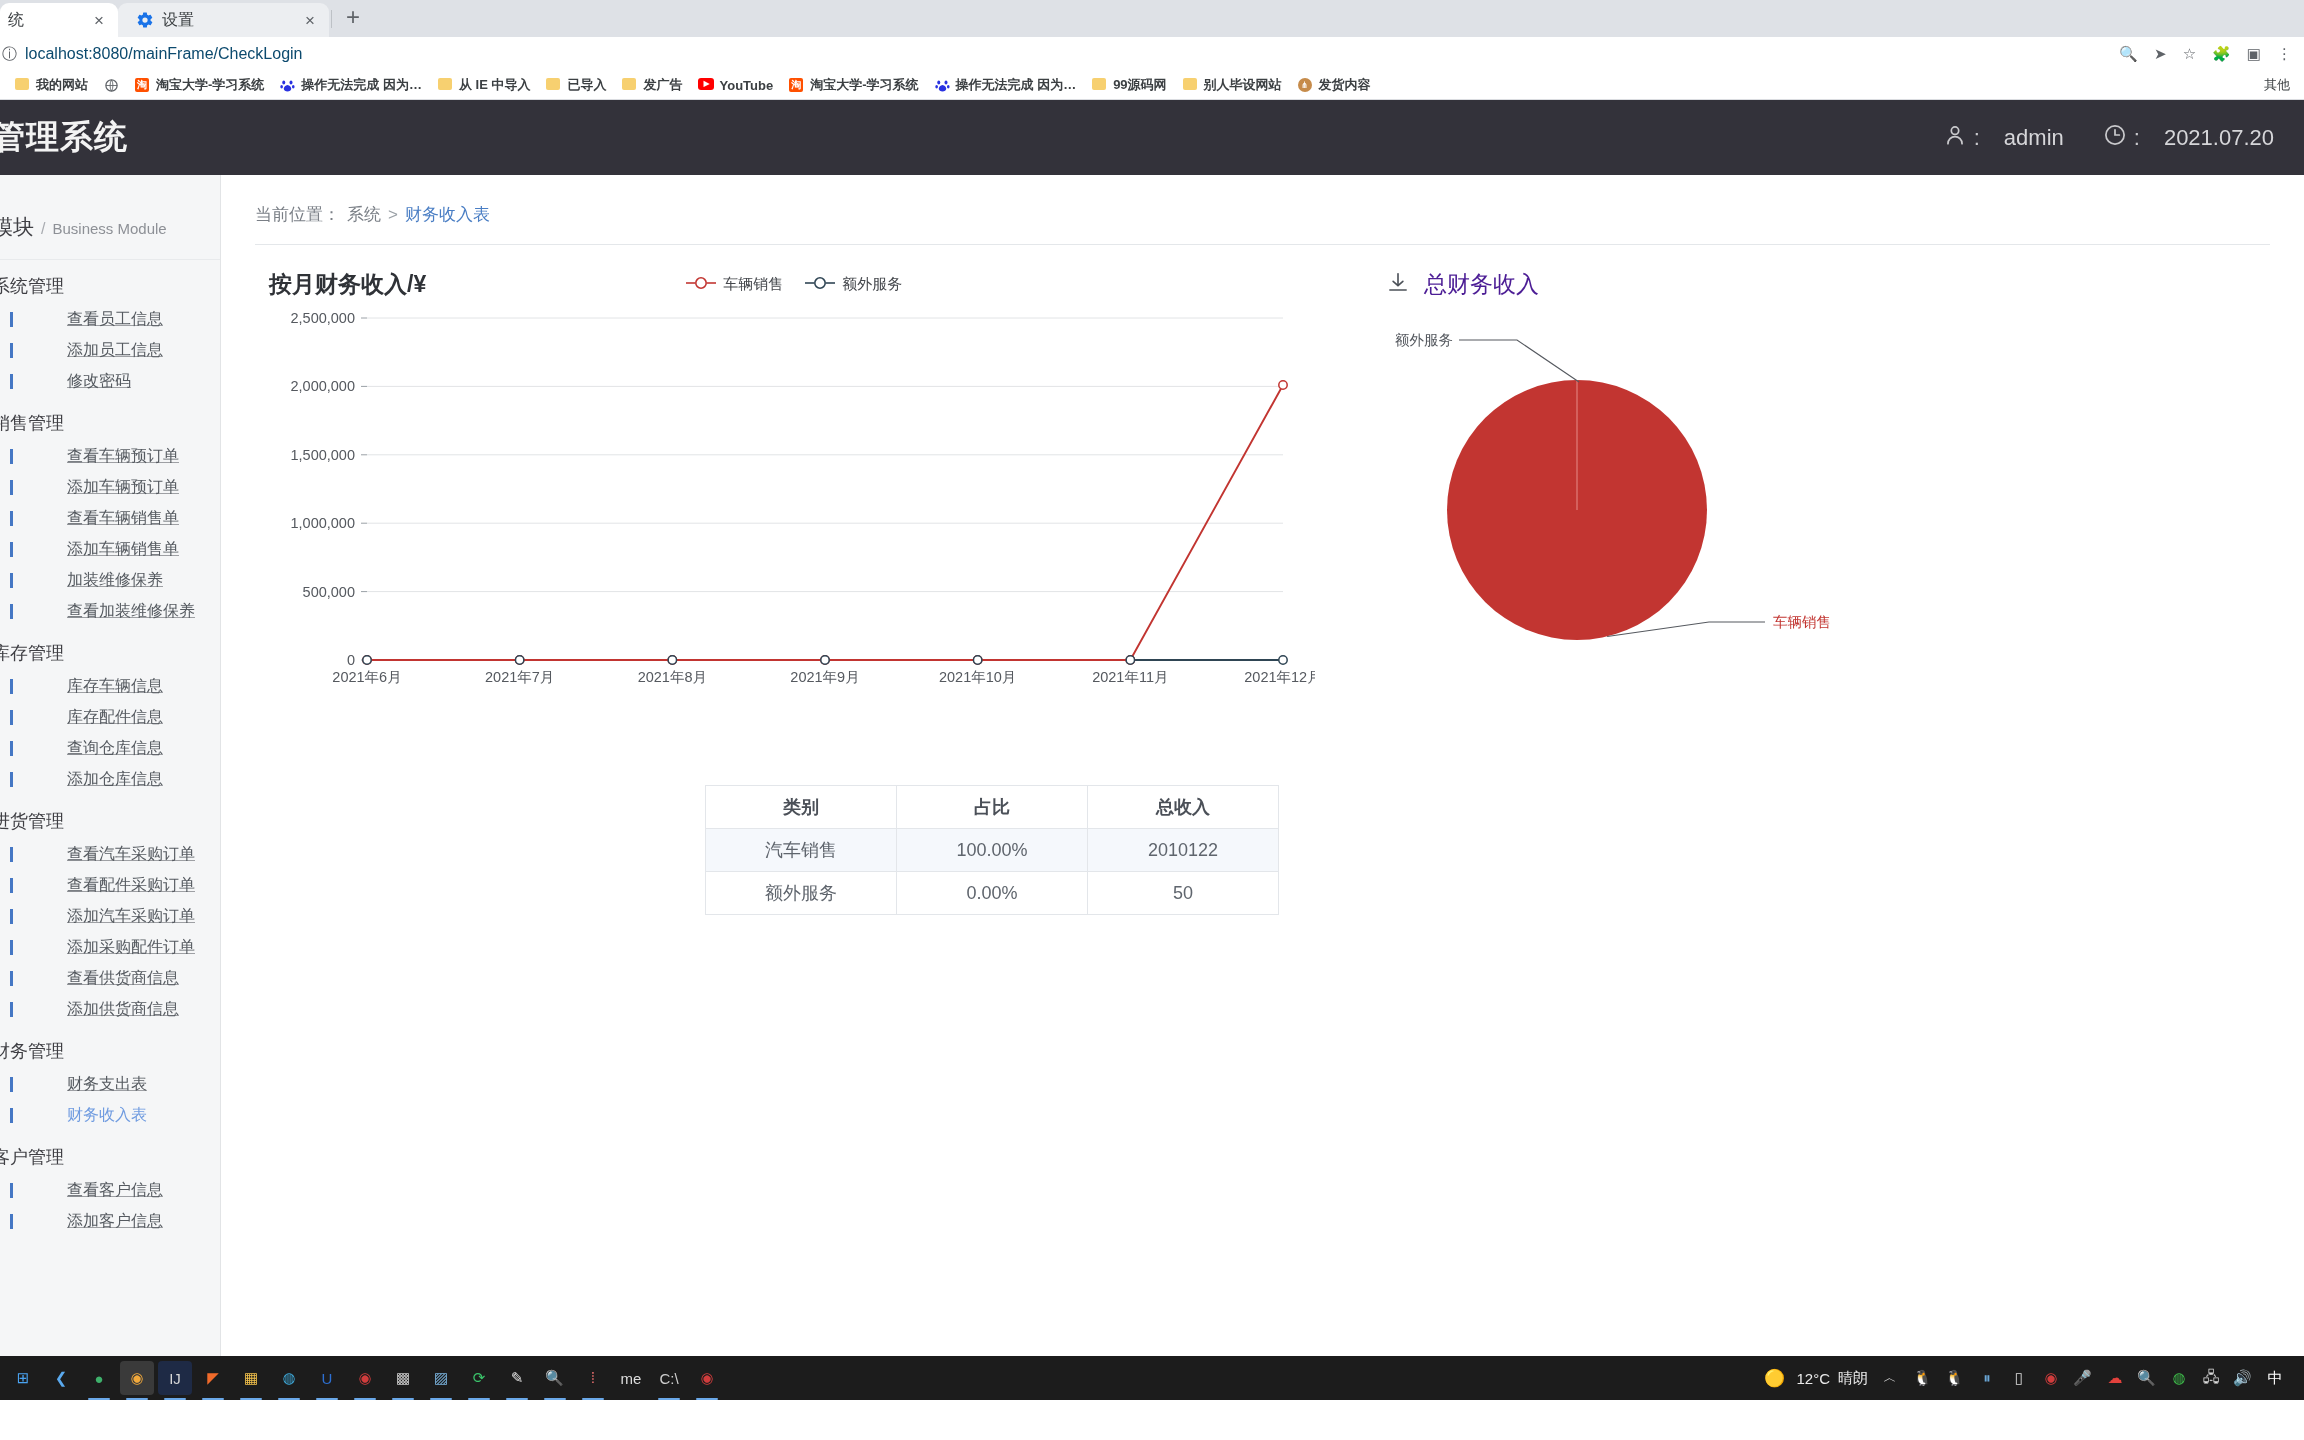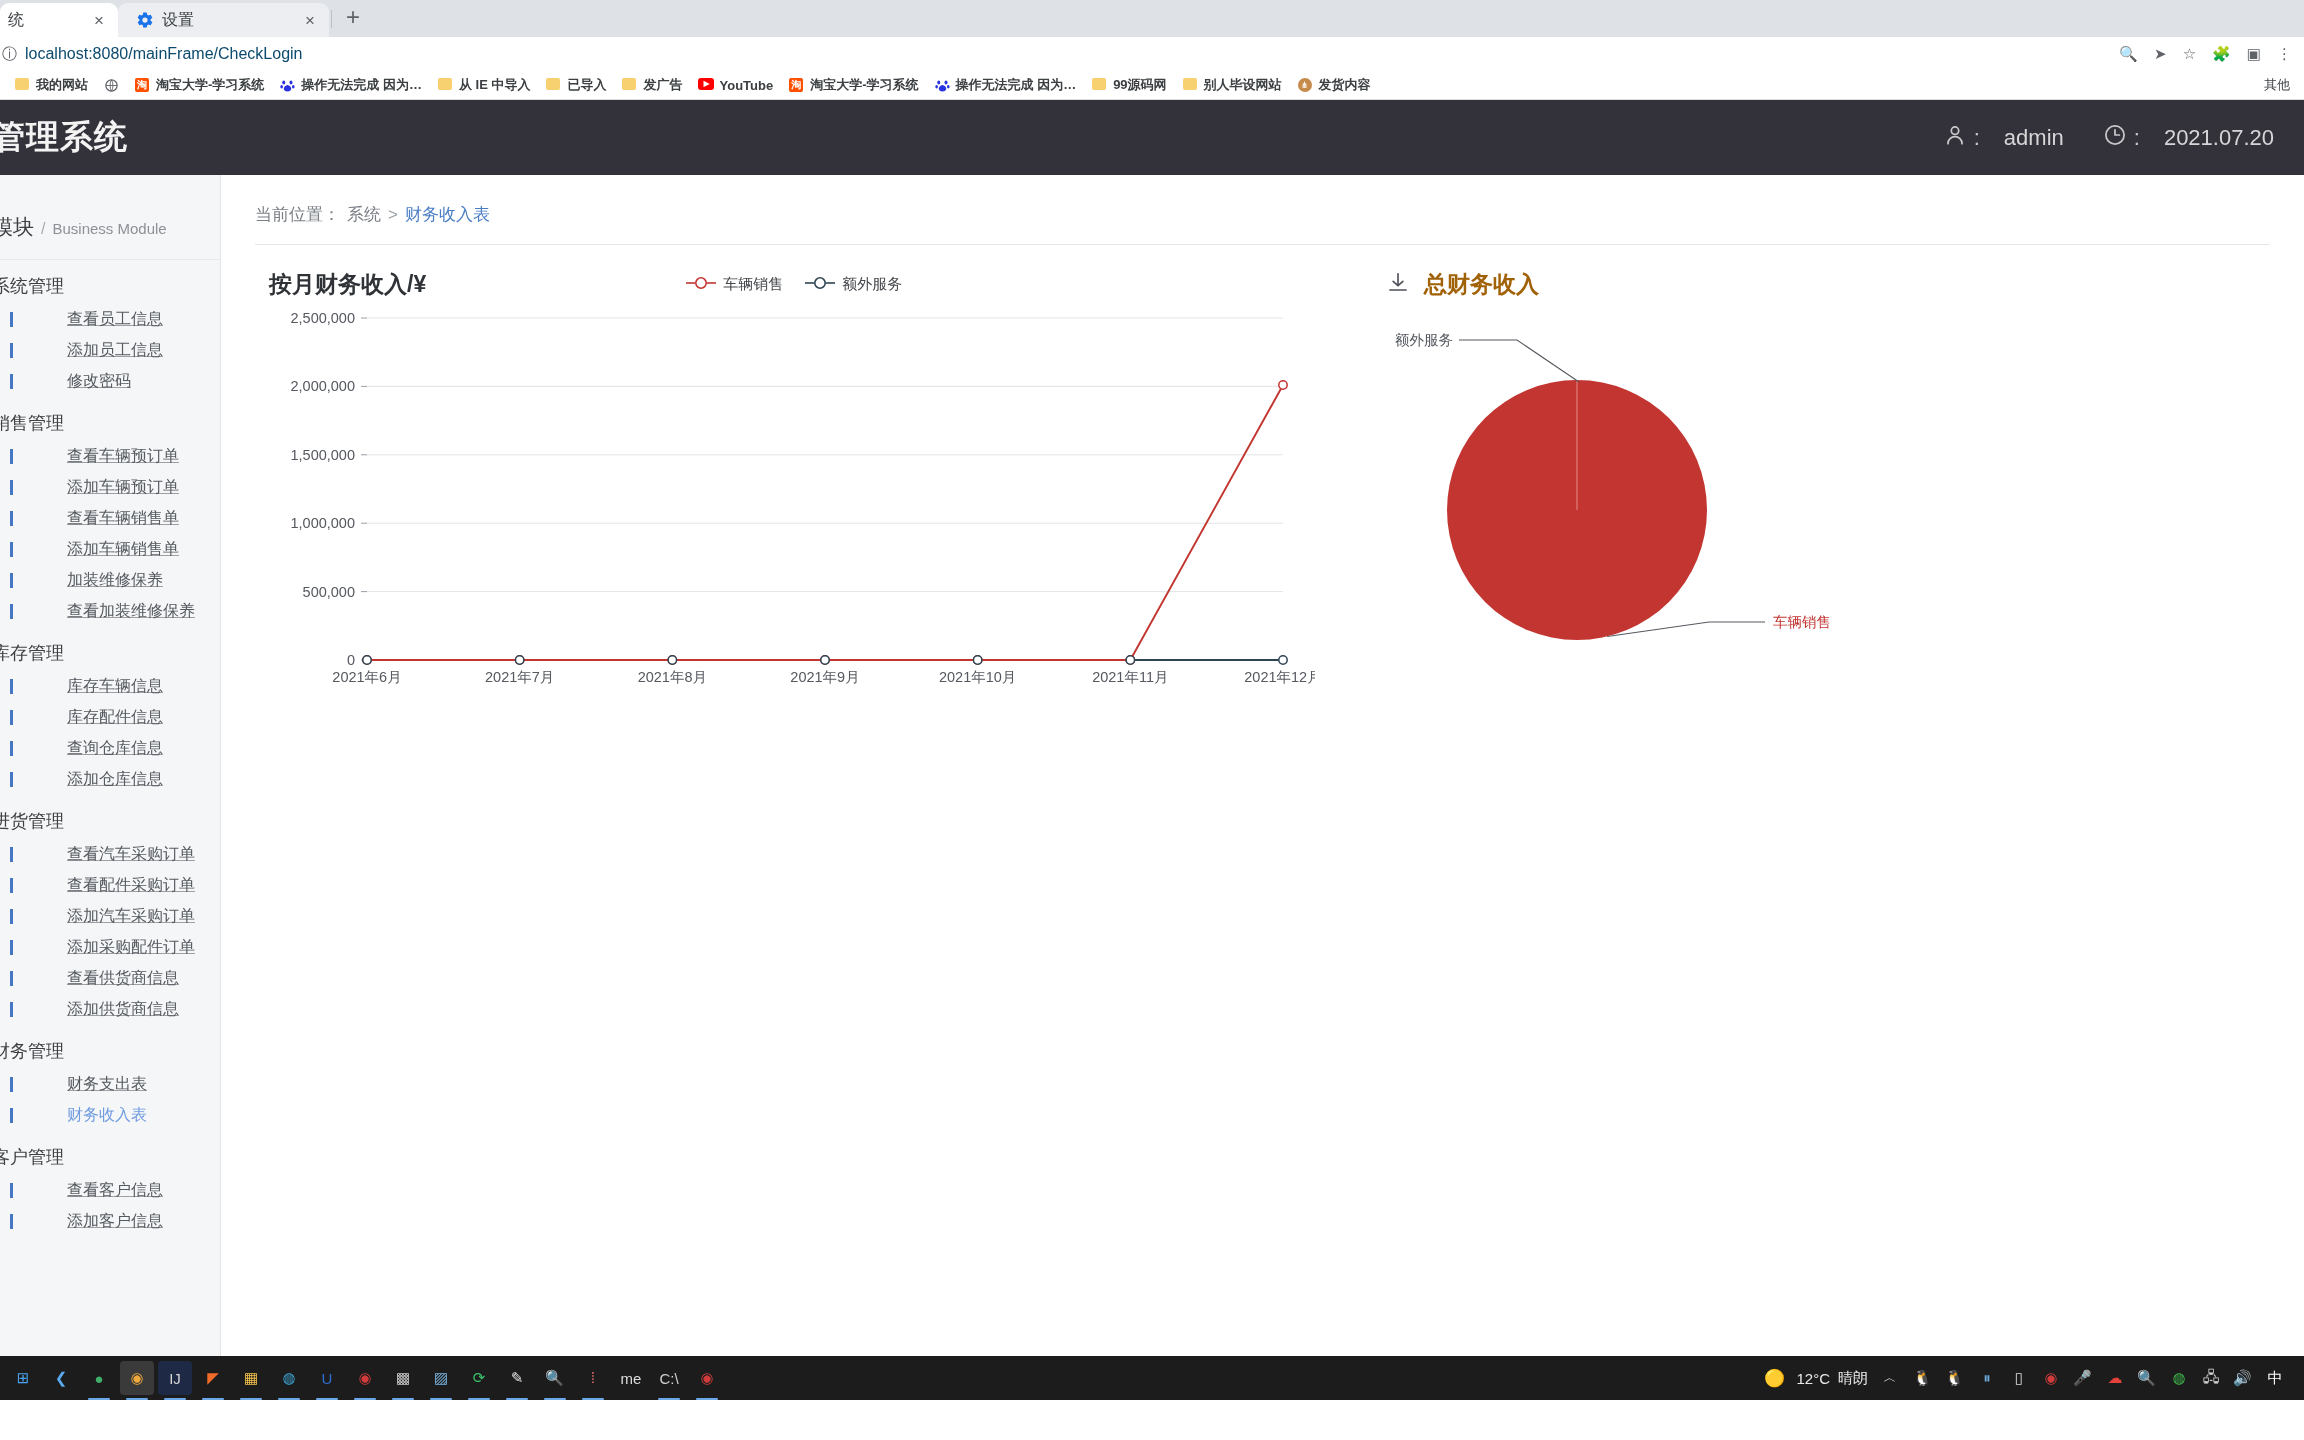--- a/index.html
+++ b/index.html
@@ -102,21 +102,21 @@
   .panels { display: flex; margin-top: 24px; }
   .panel-left { width: 1130px; flex: 0 0 1130px; position: relative; }
   .panel-right { flex: 1; position: relative; }
 
   .chart-head { display: flex; align-items: flex-start; padding-left: 14px; }
   .chart-title { font-size: 23px; font-weight: bold; color: #2f3237; }
   .legend { display: flex; gap: 22px; margin-left: 260px; margin-top: 6px; align-items: center; }
   .legend-item { display: flex; align-items: center; gap: 7px; font-size: 15px; color: #45484d; }
 
   .pie-head { display: flex; align-items: center; gap: 13px; }
-  .pie-title { font-size: 23px; font-weight: bold; color: #a16207; }
+  .pie-title { font-size: 23px; font-weight: normal; color: #4c1d95; }
 
   .table-wrap { margin: 22px 0 0 450px; }
   table.sum { border-collapse: collapse; font-size: 18px; }
   table.sum th, table.sum td {
     border: 1px solid #e3e6ea; padding: 9px 0; text-align: center; color: #5f656d;
   }
   table.sum th { font-weight: bold; color: #4b5058; background: #fff; width: 191px; }
   table.sum td { width: 191px; }
   table.sum tr.alt td { background: #f5f8fc; }
 
@@ -481,20 +481,43 @@
               <circle cx="1028" cy="85.01531039999998" r="4.2" fill="#ffffff" stroke="#c23531" stroke-width="1.5"></circle>
               <circle cx="112" cy="360" r="4.2" fill="#ffffff" stroke="#2f4554" stroke-width="1.5"></circle>
               <circle cx="264.66666666666663" cy="360" r="4.2" fill="#ffffff" stroke="#2f4554" stroke-width="1.5"></circle>
               <circle cx="417.3333333333333" cy="360" r="4.2" fill="#ffffff" stroke="#2f4554" stroke-width="1.5"></circle>
               <circle cx="570" cy="360" r="4.2" fill="#ffffff" stroke="#2f4554" stroke-width="1.5"></circle>
               <circle cx="722.6666666666666" cy="360" r="4.2" fill="#ffffff" stroke="#2f4554" stroke-width="1.5"></circle>
               <circle cx="875.3333333333334" cy="359.99316" r="4.2" fill="#ffffff" stroke="#2f4554" stroke-width="1.5"></circle>
               <circle cx="1028" cy="359.99316" r="4.2" fill="#ffffff" stroke="#2f4554" stroke-width="1.5"></circle>
             </svg>
 
+          <div class="table-wrap">
+            <table class="sum">
+              <thead>
+                  <tr id="sum-head">
+                    <th>类别</th>
+                    <th>占比</th>
+                    <th>总收入</th>
+                  </tr>
+                </thead>
+              <tbody id="sum-body">
+                  <tr class="alt">
+                    <td>汽车销售</td>
+                    <td>100.00%</td>
+                    <td>2010122</td>
+                  </tr>
+                  <tr>
+                    <td>额外服务</td>
+                    <td>0.00%</td>
+                    <td>50</td>
+                  </tr>
+                </tbody>
+            </table>
+          </div>
         </div>
 
         <div class="panel-right">
           <div class="pie-head">
             <span>
               <svg width="26" height="26" viewBox="0 0 24 24" fill="none" stroke="#4c5158" stroke-width="1.5" stroke-linecap="round">
                 <path d="M12 3.5v10"></path>
                   <path d="M7.5 10.5 12 14.5l4.5-4"></path>
                   <path d="M4.5 18.5h15"></path>
               </svg>

